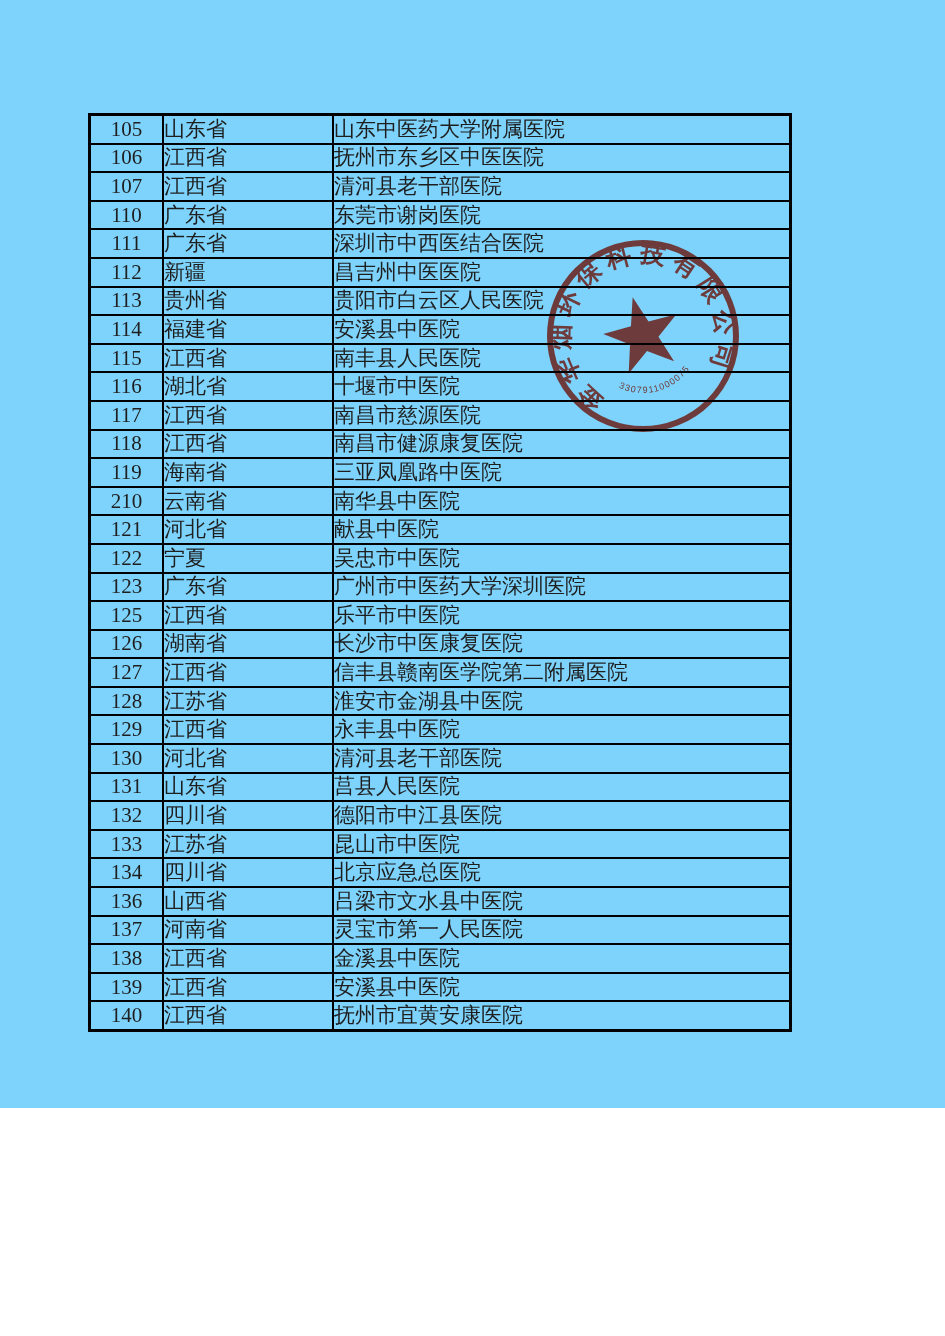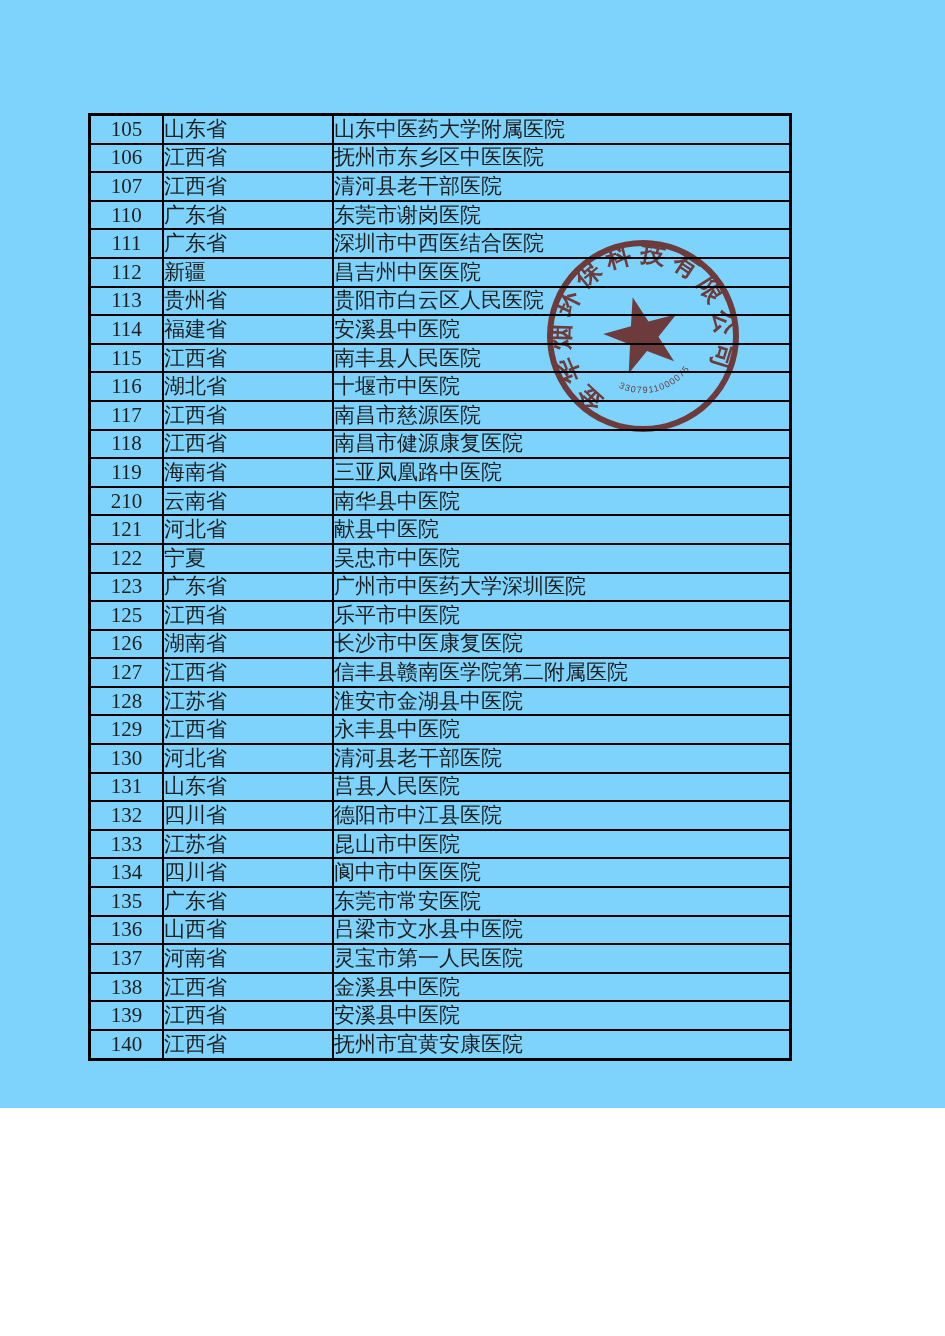--- a/index.html
+++ b/index.html
@@ -214,26 +214,21 @@
           <td class="col-hospital">德阳市中江县医院</td>
         </tr>
         <tr>
           <td class="col-no">133</td>
           <td class="col-province">江苏省</td>
           <td class="col-hospital">昆山市中医院</td>
         </tr>
         <tr>
           <td class="col-no">134</td>
           <td class="col-province">四川省</td>
-          <td class="col-hospital">阆中市中医医院</td>
-        </tr>
-        <tr>
-          <td class="col-no">135</td>
-          <td class="col-province">广东省</td>
-          <td class="col-hospital">东莞市常安医院</td>
+          <td class="col-hospital">北京应急总医院</td>
         </tr>
         <tr>
           <td class="col-no">136</td>
           <td class="col-province">山西省</td>
           <td class="col-hospital">吕梁市文水县中医院</td>
         </tr>
         <tr>
           <td class="col-no">137</td>
           <td class="col-province">河南省</td>
           <td class="col-hospital">灵宝市第一人民医院</td>

